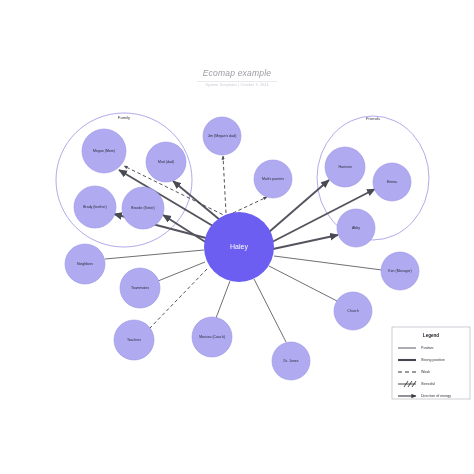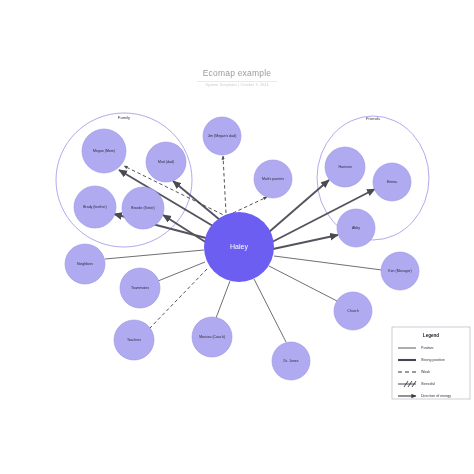--- a/index.html
+++ b/index.html
@@ -2,21 +2,21 @@
 <html><head>
 <meta charset="utf-8">
 <style>
   html,body{margin:0;padding:0;background:#ffffff;}
   body{width:474px;height:474px;overflow:hidden;
        font-family:"Liberation Sans","DejaVu Sans",sans-serif;}
   #canvas{position:relative;width:474px;height:474px;background:#fff;}
   svg#map{position:absolute;top:0;left:0;width:474px;height:474px;}
   .title{
     position:absolute;left:0;top:68px;width:474px;text-align:center;
-    font-size:8.5px;color:#9a9aa2;letter-spacing:.2px;
+    font-size:8.5px;color:#9a9aa2;letter-spacing:.2px;font-style:italic;
   }
   .subtitle{
     position:absolute;left:0;top:83px;width:474px;text-align:center;
     font-size:3.6px;color:#c9c9d2;letter-spacing:.15px;
   }
   .titlerule{
     position:absolute;left:197px;top:80.5px;width:80px;height:1px;
     background:#e8e8ee;
   }
   .nodelabel{

